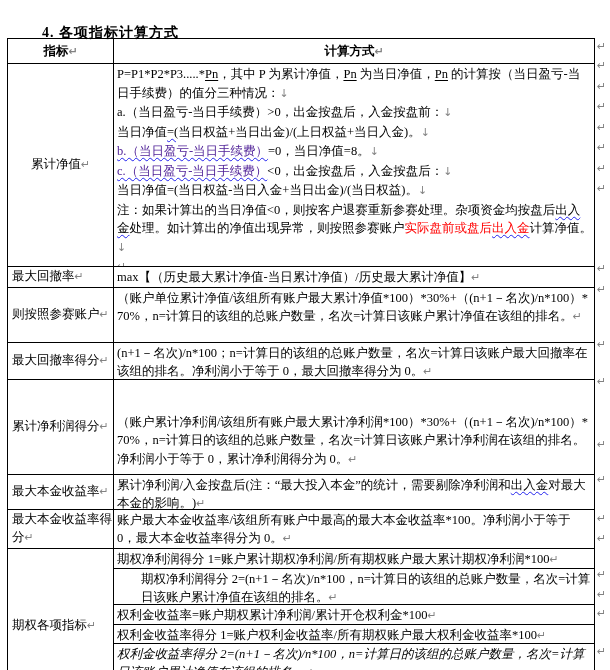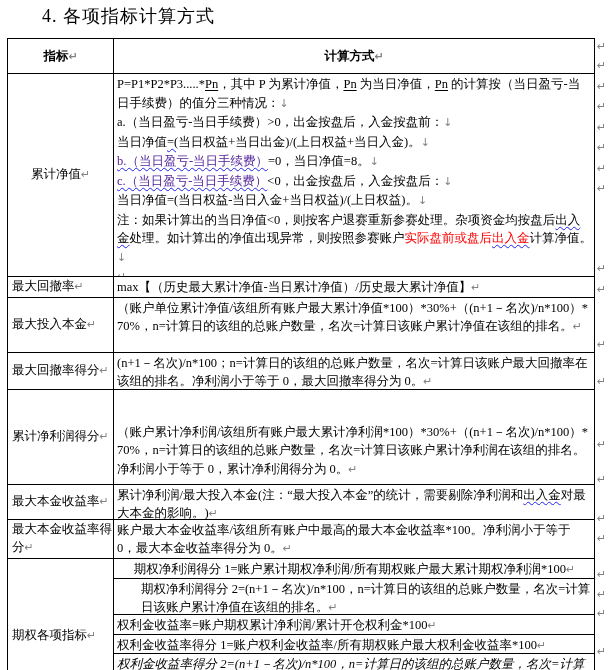--- a/index.html
+++ b/index.html
@@ -1,21 +1,21 @@
 <!DOCTYPE html>
 <html><head>
 <meta charset="utf-8">
 <style>
   html,body{margin:0;padding:0;}
   body{
     width:610px;height:670px;background:#ffffff;
     font-family:"Liberation Serif","DejaVu Serif",serif;color:#000;
   }
   .page{position:relative;width:610px;height:670px;overflow:hidden;background:#fff;}
-  .doc-title{position:absolute;left:42px;top:4px;font-size:18px;font-weight:normal;letter-spacing:1px;}
+  .doc-title{position:absolute;left:42px;top:24px;font-size:14px;font-weight:bold;letter-spacing:1px;}
   table.calc{
     position:absolute;left:7px;top:38px;width:587px;
     border-collapse:collapse;table-layout:fixed;
   }
   td{border:1px solid #000;padding:0;font-size:12.5px;vertical-align:top;overflow:hidden;}
   td.hdr{font-weight:bold;text-align:center;vertical-align:middle;line-height:17px;}
   td.label{vertical-align:middle;padding:0 1px 0 4px;line-height:18.5px;word-break:break-all;}
   td.label.center{text-align:center;padding-left:1px;}
   .cellbox{overflow:hidden;padding:1px 2px 0 3px;}
   .para{line-height:18.55px;min-height:18.55px;word-break:break-all;}
@@ -33,49 +33,49 @@
   <div class="doc-title">
     <span>4. 各项指标计算方式</span><span class="mark"></span>
   </div>
 
   <table class="calc">
     <colgroup>
       <col style="width:106px">
       <col style="width:481px">
     </colgroup>
     <tbody id="tbody">
-        <tr style="height: 35px;">
+        <tr style="height: 25px;">
           <td class="hdr"><span>指标</span><span class="mark">↵</span></td>
           <td class="hdr"><span>计算方式</span><span class="mark">↵</span></td>
         </tr>
         <tr id="bigrow" style="height: 203px;">
           <td class="label center" rowspan="1"><span>累计净值</span><span class="mark">↵</span></td>
           <td>
             <div class="cellbox" style="height: 201px;">
               <div class="para"><span>P=P1*P2*P3.....*</span><span class="u-red">Pn</span><span>，其中 P 为累计净值，</span><span class="u-red">Pn</span><span> 为当日净值，</span><span class="u-red">Pn</span><span> 的计算按（当日盈亏-当日手续费）的值分三种情况：</span><span class="mark">↓</span></div>
               <div class="para"><span>a.（当日盈亏-当日手续费）&gt;0，出金按盘后，入金按盘前：</span><span class="mark">↓</span></div>
               <div class="para"><span>当日净值</span><span class="u-blue">=(</span><span>当日权益+当日出金)/(上日权益+当日入金)。</span><span class="mark">↓</span></div>
               <div class="para"><span class="c-blue u-blue">b.（当日盈亏-当日手续费）</span><span>=0，当日净值=8。</span><span class="mark">↓</span></div>
               <div class="para"><span class="c-blue u-blue">c.（当日盈亏-当日手续费）</span><span>&lt;0，出金按盘后，入金按盘后：</span><span class="mark">↓</span></div>
-              <div class="para"><span>当日净值=(当日权益-当日入金+当日权益)/(上日权益)。</span><span class="mark">↓</span></div>
+              <div class="para"><span>当日净值=(当日权益-当日入金+当日出金)/(当日权益)。</span><span class="mark">↓</span></div>
               <div class="para"><span>注：如果计算出的当日净值&lt;0，则按客户退赛重新参赛处理。杂项资金均按盘后</span><span class="u-blue">出入金</span><span>处理。如计算出的净值出现异常，则按照参赛账户</span><span class="c-red">实际盘前或盘后</span><span class="c-red u-blue">出入金</span><span>计算净值。</span><span class="mark">↓</span></div>
               <div class="para"><span class="mark">↵</span></div>
             </div>
           </td>
         </tr>
         <tr style="height: 20px;">
           <td class="label" rowspan="1"><span>最大回撤率</span><span class="mark">↵</span></td>
           <td>
             <div class="cellbox" style="height: 18px;">
               <div class="para"><span>max【（历史最大累计净值-当日累计净值）/历史最大累计净值】</span><span class="mark">↵</span></div>
             </div>
           </td>
         </tr>
         <tr style="height: 55px;">
-          <td class="label" rowspan="1"><span>最大投入本金</span><span class="mark">↵</span></td>
+          <td class="label" rowspan="1"><span>则按照参赛账户</span><span class="mark">↵</span></td>
           <td>
             <div class="cellbox" style="height: 53px;">
               <div class="para"><span>（账户单位累计净值/该组所有账户最大累计净值*100）*30%+（(n+1－名次)/n*100）*70%，n=计算日的该组的总账户数量，名次=计算日该账户累计净值在该组的排名。</span><span class="mark">↵</span></div>
             </div>
           </td>
         </tr>
         <tr style="height: 37px;">
           <td class="label" rowspan="1"><span>最大回撤率得分</span><span class="mark">↵</span></td>
           <td>
             <div class="cellbox" style="height: 35px;">
@@ -88,36 +88,36 @@
           <td>
             <div class="cellbox" style="height: 61px; margin-top: 32px;">
               <div class="para"><span>（账户累计净利润/该组所有账户最大累计净利润*100）*30%+（(n+1－名次)/n*100）*70%，n=计算日的该组的总账户数量，名次=计算日该账户累计净利润在该组的排名。净利润小于等于 0，累计净利润得分为 0。</span><span class="mark">↵</span></div>
             </div>
           </td>
         </tr>
         <tr style="height: 35px;">
           <td class="label" rowspan="1"><span>最大本金收益率</span><span class="mark">↵</span></td>
           <td>
             <div class="cellbox" style="height: 33px;">
-              <div class="para"><span>累计净利润/最大投入本金(注：“最大投入本金”的统计，需要剔除净利润和</span><span class="u-blue">出入金</span><span>对最大本金的影响。)</span><span class="mark">↵</span></div>
+              <div class="para"><span>累计净利润/入金按盘后(注：“最大投入本金”的统计，需要剔除净利润和</span><span class="u-blue">出入金</span><span>对最大本金的影响。)</span><span class="mark">↵</span></div>
             </div>
           </td>
         </tr>
         <tr style="height: 37px;">
           <td class="label" rowspan="1"><span>最大本金收益率得分</span><span class="mark">↵</span></td>
           <td>
             <div class="cellbox" style="height: 35px;">
               <div class="para"><span>账户最大本金收益率/该组所有账户中最高的最大本金收益率*100。净利润小于等于 0，最大本金收益率得分为 0。</span><span class="mark">↵</span></div>
             </div>
           </td>
         </tr>
         <tr style="height: 20px;">
           <td class="label" rowspan="6"><span>期权各项指标</span><span class="mark">↵</span></td>
           <td>
-            <div class="cellbox" style="height: 18px; text-align: center;">
+            <div class="cellbox" style="height: 18px;">
               <div class="para"><span>期权净利润得分 1=账户累计期权净利润/所有期权账户最大累计期权净利润*100</span><span class="mark">↵</span></div>
             </div>
           </td>
         </tr>
         <tr style="height: 36px;">
           <td>
             <div class="cellbox" style="height: 34px; margin-left: 24px;">
               <div class="para"><span>期权净利润得分 2=(n+1－名次)/n*100，n=计算日的该组的总账户数量，名次=计算日该账户累计净值在该组的排名。</span><span class="mark">↵</span></div>
             </div>
           </td>

